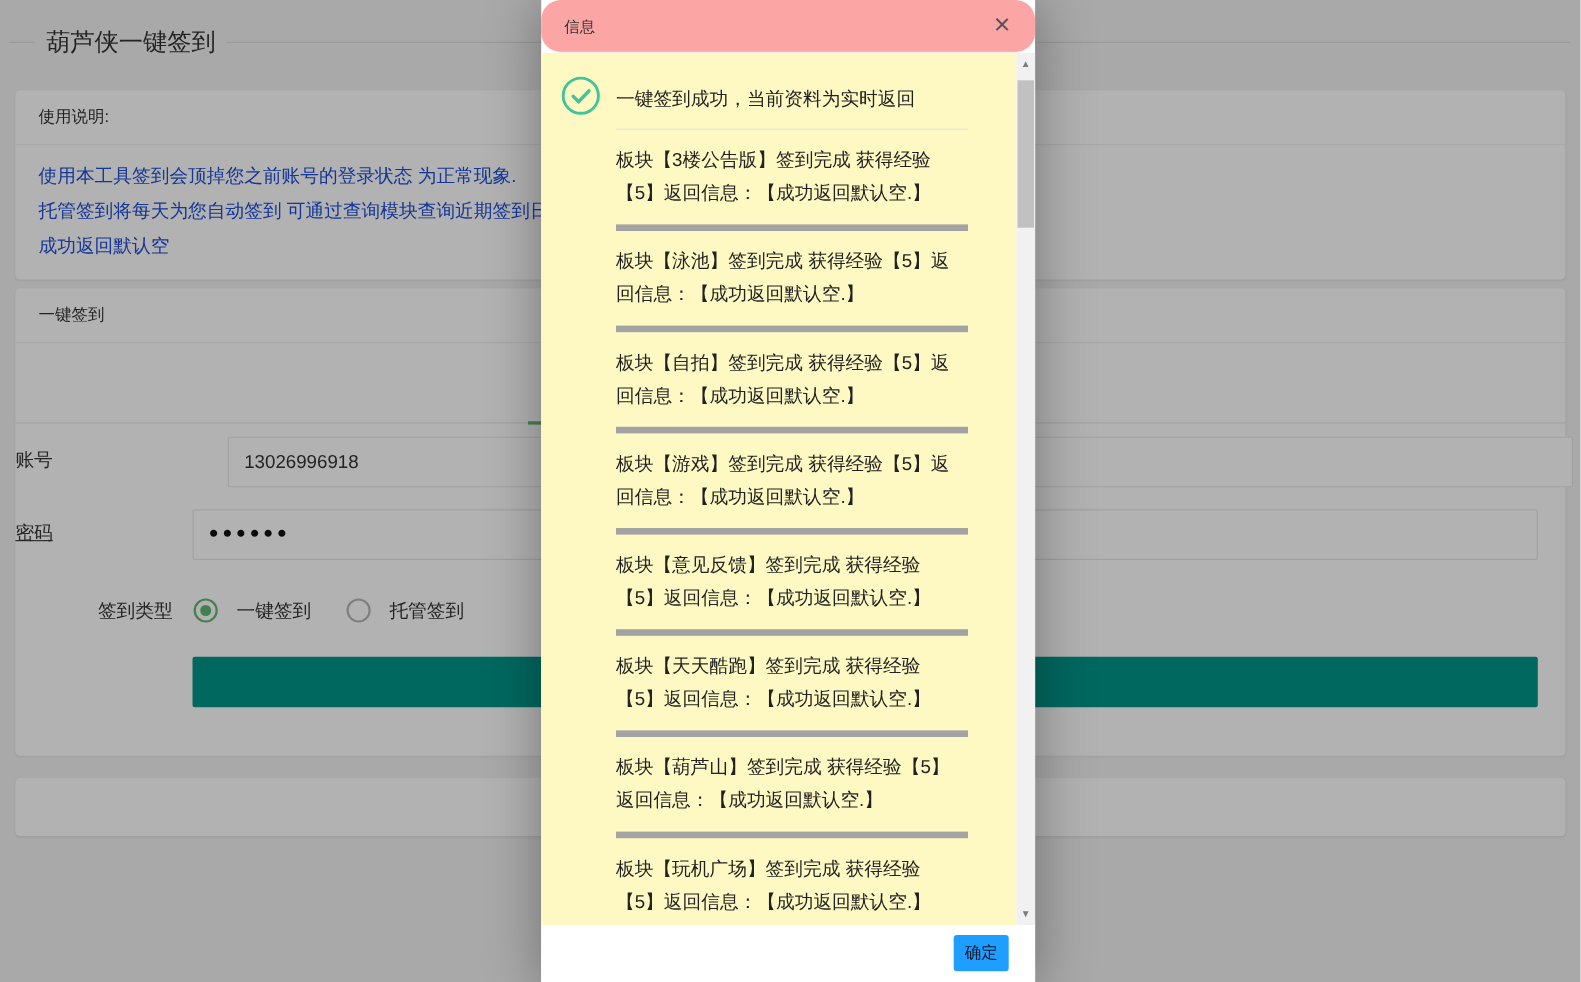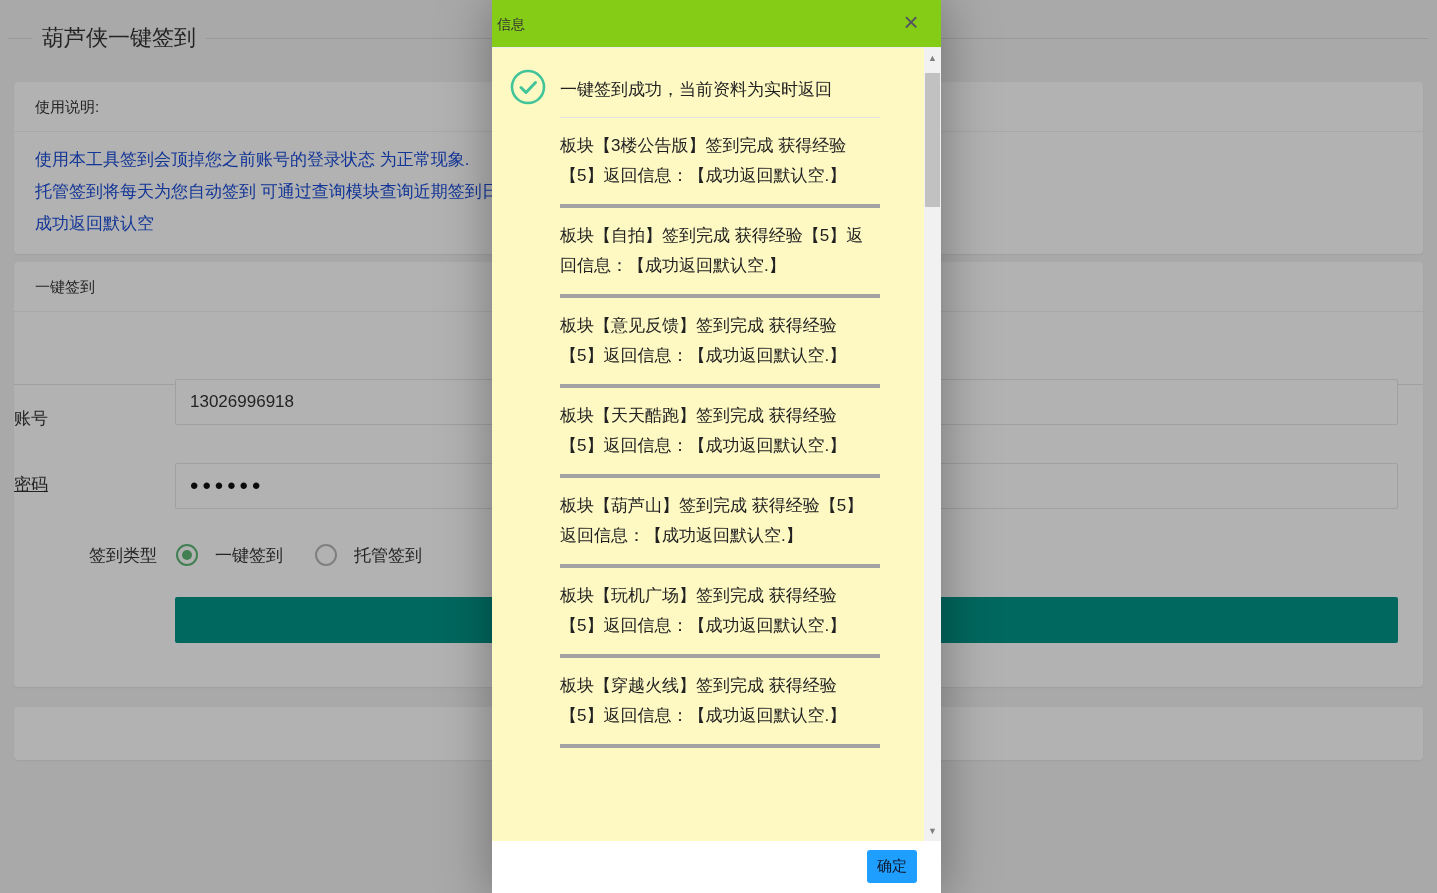--- a/index.html
+++ b/index.html
@@ -18,47 +18,47 @@
                border-bottom:1px solid #f0f0f0;}
   .usage-body{padding:12px 21px;font-size:17px;color:#1d4ed8;line-height:32px;}
   .tab-bar{position:absolute;left:0;right:0;top:50px;height:72px;border-bottom:1px solid #e6e6e6;}
   .tab-active-line{position:absolute;left:466px;bottom:-2px;width:90px;height:3px;background:#5FB878;}
   .form-label{position:absolute;left:0;width:143px;font-size:17px;color:#333;}
   #label-account{top:135px;height:44px;line-height:44px;}
   #label-password{top:201px;height:44px;line-height:44px;text-decoration:underline;}
   .text-input{position:absolute;left:161px;width:1223px;height:46px;box-sizing:border-box;
               border:1px solid #e6e6e6;border-radius:2px;padding:0 14px;font-size:17px;color:#333;
               background:#fff;outline:none;font-family:inherit;}
-  #input-account{top:117px;}
+  #input-account{top:135px;margin-left:32px;}
   #input-password{top:201px;font-size:24px;letter-spacing:4px;color:#111;}
   .radio-row{position:absolute;top:282px;left:0;height:24px;display:flex;align-items:flex-start;}
   .radio-row .form-label-inline{width:143px;text-align:right;font-size:17px;color:#333;}
   .radio{width:18px;height:18px;border-radius:50%;box-sizing:content-box;}
   .radio.checked{border:2px solid #5FB878;margin-left:19px;position:relative;}
   .radio.checked::after{content:"";position:absolute;left:4px;top:4px;width:10px;height:10px;
               border-radius:50%;background:#5FB878;}
   .radio.unchecked{border:2px solid #b7b7b7;margin-left:32px;background:#fff;}
   .radio-label{font-size:17px;color:#333;margin-left:17px;}
   .btn-submit{position:absolute;left:161px;top:335px;width:1223px;height:46px;background:#009688;
               border:none;border-radius:2px;cursor:pointer;}
   
   .shade{position:absolute;left:0;top:0;right:0;bottom:0;background:rgba(0,0,0,0.3);z-index:10;}
   
   .modal{position:absolute;left:492px;top:0;width:449px;height:900px;background:#fff;z-index:20;
          box-shadow:1px 1px 50px rgba(0,0,0,.35);}
-  .modal-header{position:relative;height:48px;background:#84cc16;border-bottom:1px solid #ededed;
-                line-height:48px;padding-left:5px;font-size:14px;color:#333;box-sizing:border-box;}
+  .modal-header{position:relative;height:48px;background:#fca5a5;border-bottom:1px solid #ededed;
+                line-height:48px;padding-left:21px;font-size:14px;color:#333;box-sizing:border-box;border-radius:18px;}
   .modal-close{position:absolute;right:12px;top:0;width:36px;height:47px;line-height:44px;
                text-align:center;font-size:26px;font-weight:400;color:#54545f;cursor:pointer;}
   .modal-body{position:absolute;top:48px;left:0;width:432px;height:793px;overflow:hidden;background:#fef9c3;}
   .success-row{position:relative;margin:0 44px 0 68px;height:70px;box-sizing:border-box;
                padding-top:30px;border-bottom:1px solid #e2e2e2;font-size:17px;color:#222;}
   .success-icon{position:absolute;left:-50px;top:21px;width:36px;height:36px;}
   .msg-list{margin:0 44px 0 68px;padding:0;list-style:none;}
-  .msg-list li{padding:13px 0;border-bottom:4px solid #a3a3a3;font-size:17px;line-height:30px;color:#222;}
+  .msg-list li{padding:13px 0;border-bottom:6px solid #a3a3a3;font-size:17px;line-height:30px;color:#222;}
   
   .modal-scrollbar{position:absolute;top:48px;right:0;width:17px;height:793px;background:#f1f1f1;}
   .scroll-up,.scroll-down{position:absolute;left:0;width:17px;height:14px;text-align:center;
                font-size:9px;line-height:14px;color:#7e7e7e;cursor:pointer;}
   .scroll-up{top:3px;}
   .scroll-down{bottom:3px;}
   .scroll-thumb{position:absolute;top:25px;left:1px;width:15px;height:134px;background:#c1c1c1;cursor:pointer;}
   .modal-footer{position:absolute;top:841px;left:0;width:449px;height:59px;background:#fff;}
   .btn-confirm{position:absolute;right:24px;top:9px;width:50px;height:33px;background:#1E9FFF;
                color:#0f172a;border:none;border-radius:3px;font-size:15px;cursor:pointer;
@@ -119,21 +119,23 @@
         <span class="success-icon">
           <svg width="36" height="36" viewBox="0 0 36 36">
             <circle cx="18" cy="18" r="16" fill="none" stroke="#41c499" stroke-width="2.6"></circle>
             <path d="M11 18.5 L16 23.5 L25.5 13.5" fill="none" stroke="#41c499" stroke-width="3" stroke-linecap="round" stroke-linejoin="round"></path>
           </svg>
         </span>
         <span>一键签到成功，当前资料为实时返回</span>
       </div>
       <ul class="msg-list">
         <li>板块【3楼公告版】签到完成 获得经验【5】返回信息：【成功返回默认空.】</li>
+        <li>板块【泳池】签到完成 获得经验【5】返回信息：【成功返回默认空.】</li>
         <li>板块【自拍】签到完成 获得经验【5】返回信息：【成功返回默认空.】</li>
+        <li>板块【游戏】签到完成 获得经验【5】返回信息：【成功返回默认空.】</li>
         <li>板块【意见反馈】签到完成 获得经验【5】返回信息：【成功返回默认空.】</li>
         <li>板块【天天酷跑】签到完成 获得经验【5】返回信息：【成功返回默认空.】</li>
         <li>板块【葫芦山】签到完成 获得经验【5】返回信息：【成功返回默认空.】</li>
         <li>板块【玩机广场】签到完成 获得经验【5】返回信息：【成功返回默认空.】</li>
         <li>板块【穿越火线】签到完成 获得经验【5】返回信息：【成功返回默认空.】</li>
       </ul>
     </div>
 
     <div class="modal-scrollbar">
       <div class="scroll-up">▲</div>

